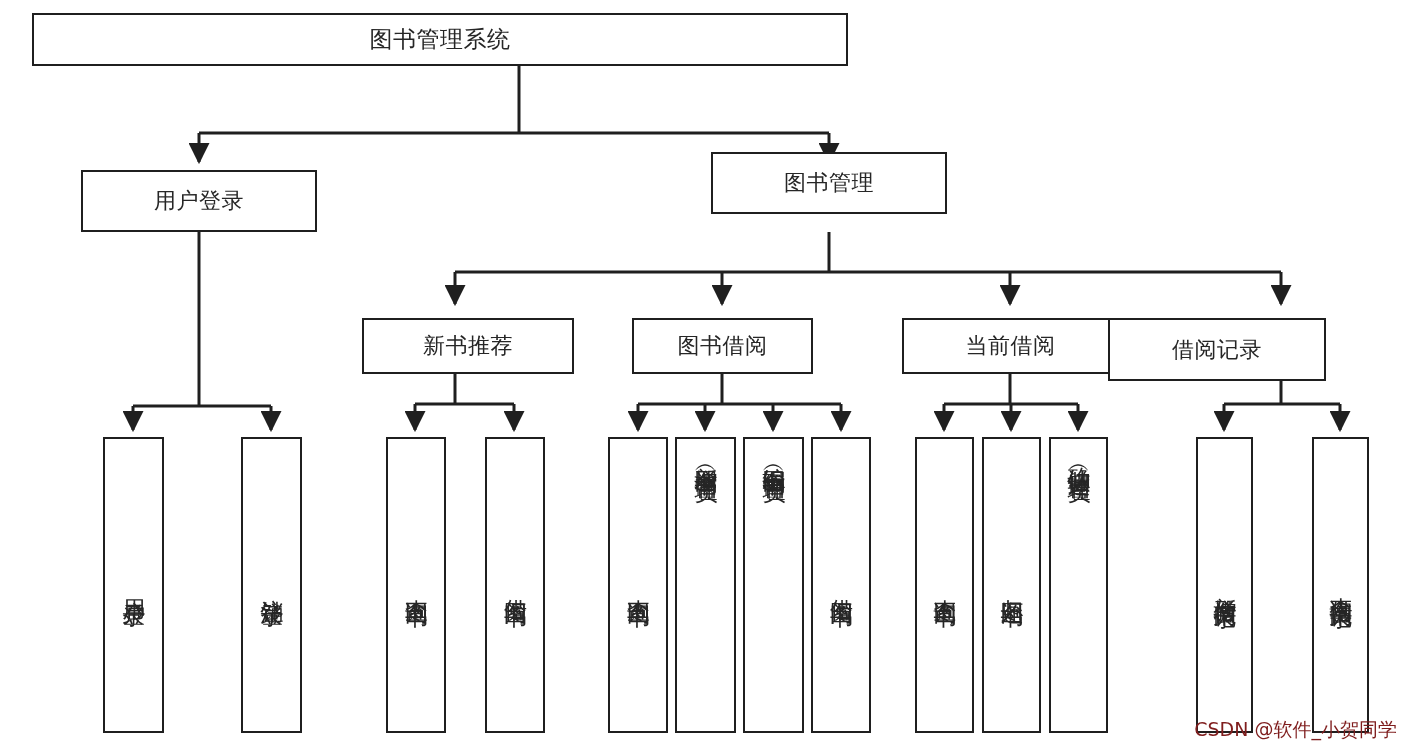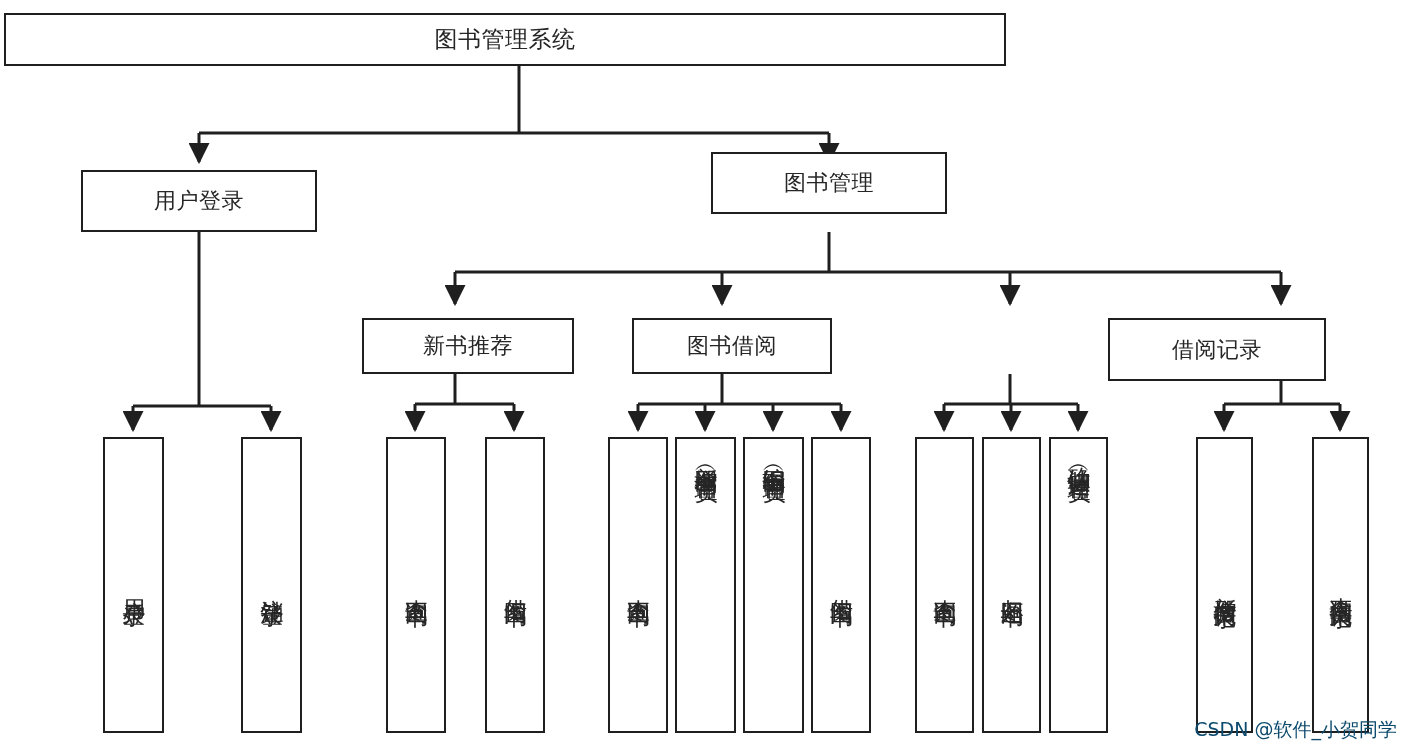--- a/index.html
+++ b/index.html
@@ -41,21 +41,21 @@
     line-height:1.12;
     letter-spacing:2px;
     white-space:nowrap;
   }
   .node.vert.short{align-items:center;padding-top:0;}
   #watermark{
     position:absolute;
     right:8px;
     bottom:4px;
     font-size:19px;
-    color:#0c4a6e;
+    color:#7f1d1d;
     white-space:nowrap;
     pointer-events:none;
   }
 </style>
 </head>
 <body>
 
 <div id="stage">
 
   <svg id="wires" viewBox="0 0 1405 747" xmlns="http://www.w3.org/2000/svg">
@@ -101,36 +101,39 @@
       <path d="M 1011 404 L 1011 430" marker-end="url(#arrow)"></path>
       <path d="M 1078 404 L 1078 430" marker-end="url(#arrow)"></path>
 
       <path d="M 1281 374 L 1281 404"></path>
       <path d="M 1224 404 L 1340 404"></path>
       <path d="M 1224 404 L 1224 430" marker-end="url(#arrow)"></path>
       <path d="M 1340 404 L 1340 430" marker-end="url(#arrow)"></path>
     </g>
   </svg>
 
-  <div class="node horiz root" style="left:4px;top:13px;width:1002px;height:53px;">
+  <div class="node horiz root" style="left:32px;top:13px;width:816px;height:53px;">
     <span class="label">图书管理系统</span>
   </div>
 
   <div class="node horiz" style="left:81px;top:170px;width:236px;height:62px;">
     <span class="label">用户登录</span>
   </div>
   <div class="node horiz" style="left:711px;top:152px;width:236px;height:62px;">
     <span class="label">图书管理</span>
   </div>
 
   <div class="node horiz" style="left:362px;top:318px;width:212px;height:56px;">
     <span class="label">新书推荐</span>
   </div>
-  <div class="node horiz" style="left:632px;top:318px;width:200px;height:56px;">
+  <div class="node horiz" style="left:632px;top:318px;width:181px;height:56px;">
     <span class="label">图书借阅</span>
+  </div>
+  <div class="node horiz" style="left:902px;top:318px;width:217px;height:56px;">
+    <span class="label">当前借阅</span>
   </div>
   <div class="node horiz" style="left:1108px;top:318px;width:218px;height:63px;">
     <span class="label">借阅记录</span>
   </div>
 
   <div class="node vert short" style="left:103px;top:437px;width:61px;height:296px;">
     <span class="label">用户登录</span>
   </div>
   <div class="node vert short" style="left:241px;top:437px;width:61px;height:296px;">
     <span class="label">注销登录</span>

